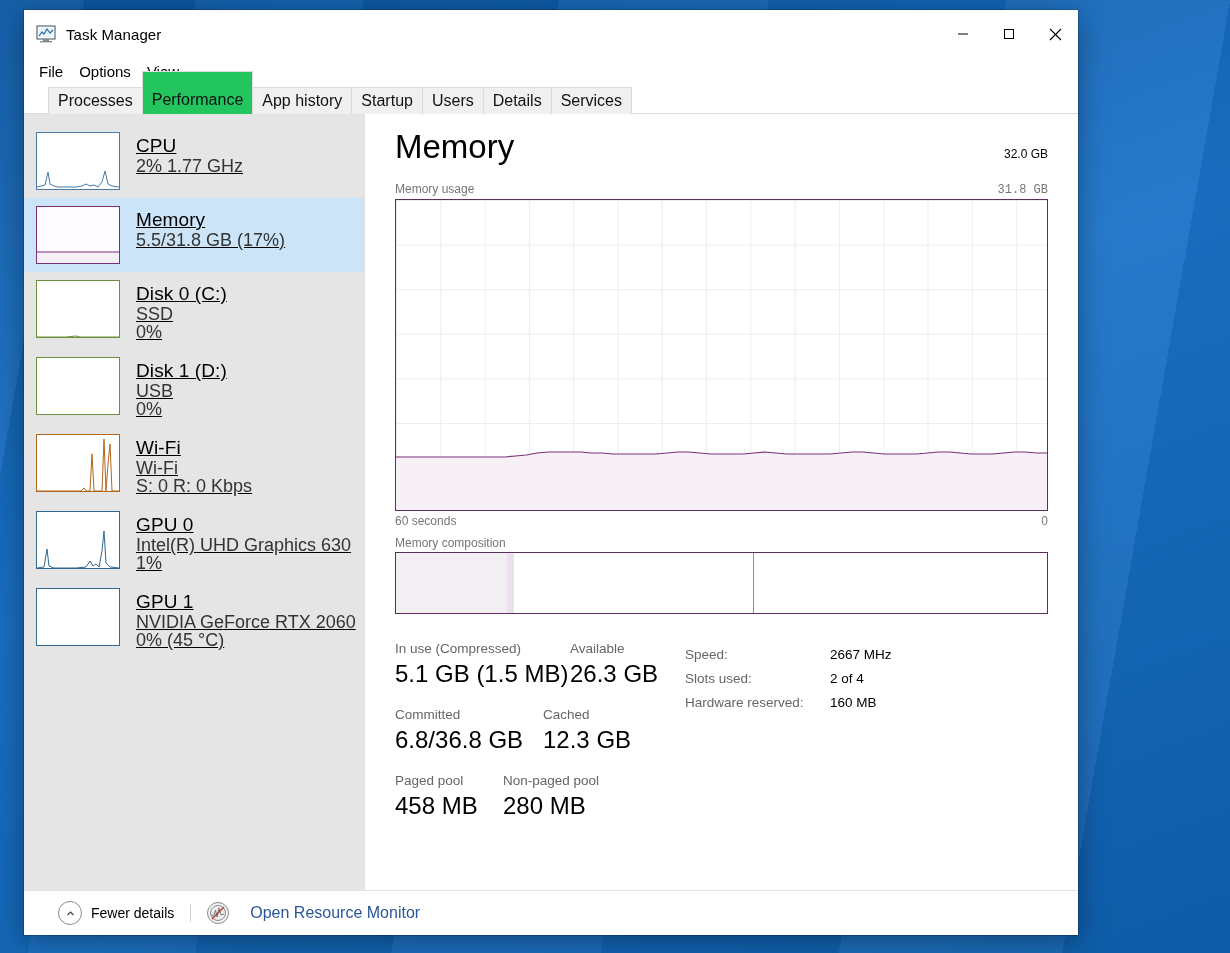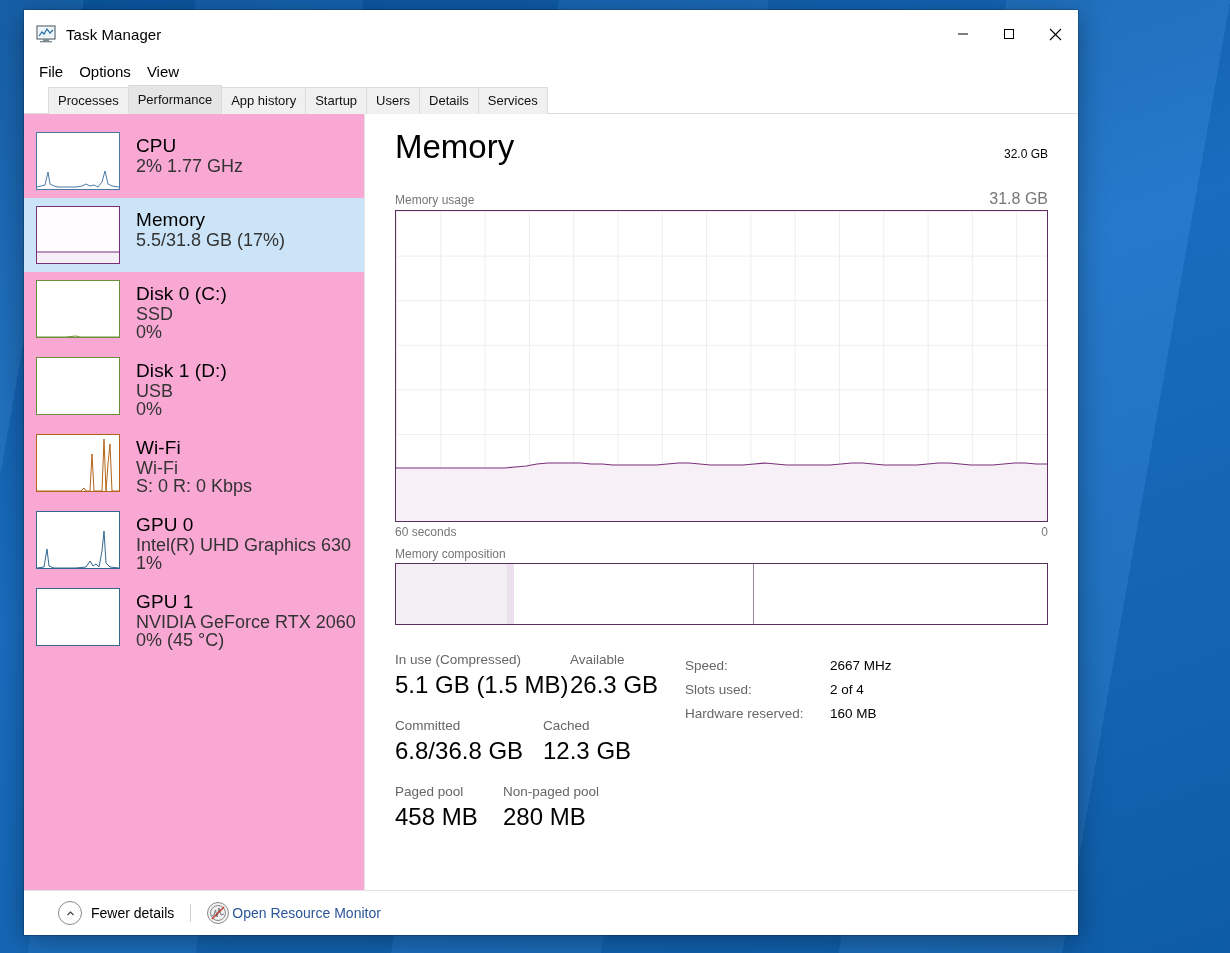--- a/index.html
+++ b/index.html
@@ -84,56 +84,57 @@
     height: 29px;
     flex: 0 0 auto;
     display: flex;
     align-items: flex-end;
     padding-left: 24px;
     border-bottom: 1px solid #dcdcdc;
     background: #ffffff;
     position: relative;
   }
   .tab {
-    font-size: 13px;
+    font-size: 16px;
     color: #111;
     padding: 4px 9px 5px 9px;
     background: #f0f0f0;
     border: 1px solid #dcdcdc;
     border-bottom: none;
     margin-right: -1px;
     line-height: 17px;
     position: relative;
     top: 1px;
   }
   .tab.active {
-    background: #e5e5e5;
+    background: #22c55e;
     border-color: #dcdcdc;
     z-index: 2;
     top: 1px;
-    padding-top: 5px;
+    padding-top: 19px;
     padding-bottom: 6px;
   }
 
   
   .content {
     flex: 1 1 auto;
     display: flex;
     min-height: 0;
     position: relative;
   }
 
   
   .sidebar {
     width: 340px;
     flex: 0 0 340px;
     border-right: 1px solid #e2e2e2;
     padding-top: 10px;
-    background: #f9a8d4;
+    background: #e5e5e5;
     position: relative;
+    text-decoration: underline;
   }
   .side-item {
     display: flex;
     align-items: flex-start;
     padding: 8px 0 8px 12px;
     min-height: 62px;
     box-sizing: border-box;
   }
   .side-item.selected { background: #cce4f7; }
   .side-thumb {
@@ -179,26 +180,26 @@
     font-weight: 400;
   }
   .main-capacity {
     font-size: 12px;
     color: #000;
   }
   .graph-caption-row {
     display: flex;
     justify-content: space-between;
     align-items: baseline;
-    margin-top: 22px;
+    margin-top: 14px;
     margin-bottom: 2px;
     gap: 24px;
   }
   .cap-left { font-size: 12px; color: #767676; }
-  .cap-right { font-size: 16px; color: #767676; }
+  .cap-right { font-size: 12px; color: #767676; font-family: Liberation Mono, monospace; }
 
   .graph-box {
     height: 312px;
     border: 1px solid #5c2d5f;
     box-sizing: border-box;
     position: relative;
     background: #ffffff;
     overflow: hidden;
   }
   .graph-box .grid {
@@ -287,21 +288,21 @@
     flex: 0 0 auto;
     height: 44px;
     border-top: 1px solid #e2e2e2;
     display: flex;
     align-items: center;
     padding-left: 34px;
     background: #fff;
   }
   .sb-group { display: flex; align-items: center; text-align: right; }
   .sb-label { font-size: 14px; color: #000; margin-left: 9px; }
-  .sb-link { font-size: 14px; color: #2a5699; margin-left: 3px; }
+  .sb-link { font-size: 16px; color: #2a5699; margin-left: 21px; }
   .sb-sep {
     width: 1px;
     height: 18px;
     background: #d0d0d0;
     margin: 0 16px;
   }
   .chev-circle {
     width: 22px; height: 22px;
     border: 1px solid #8a8a8a;
     border-radius: 50%;

